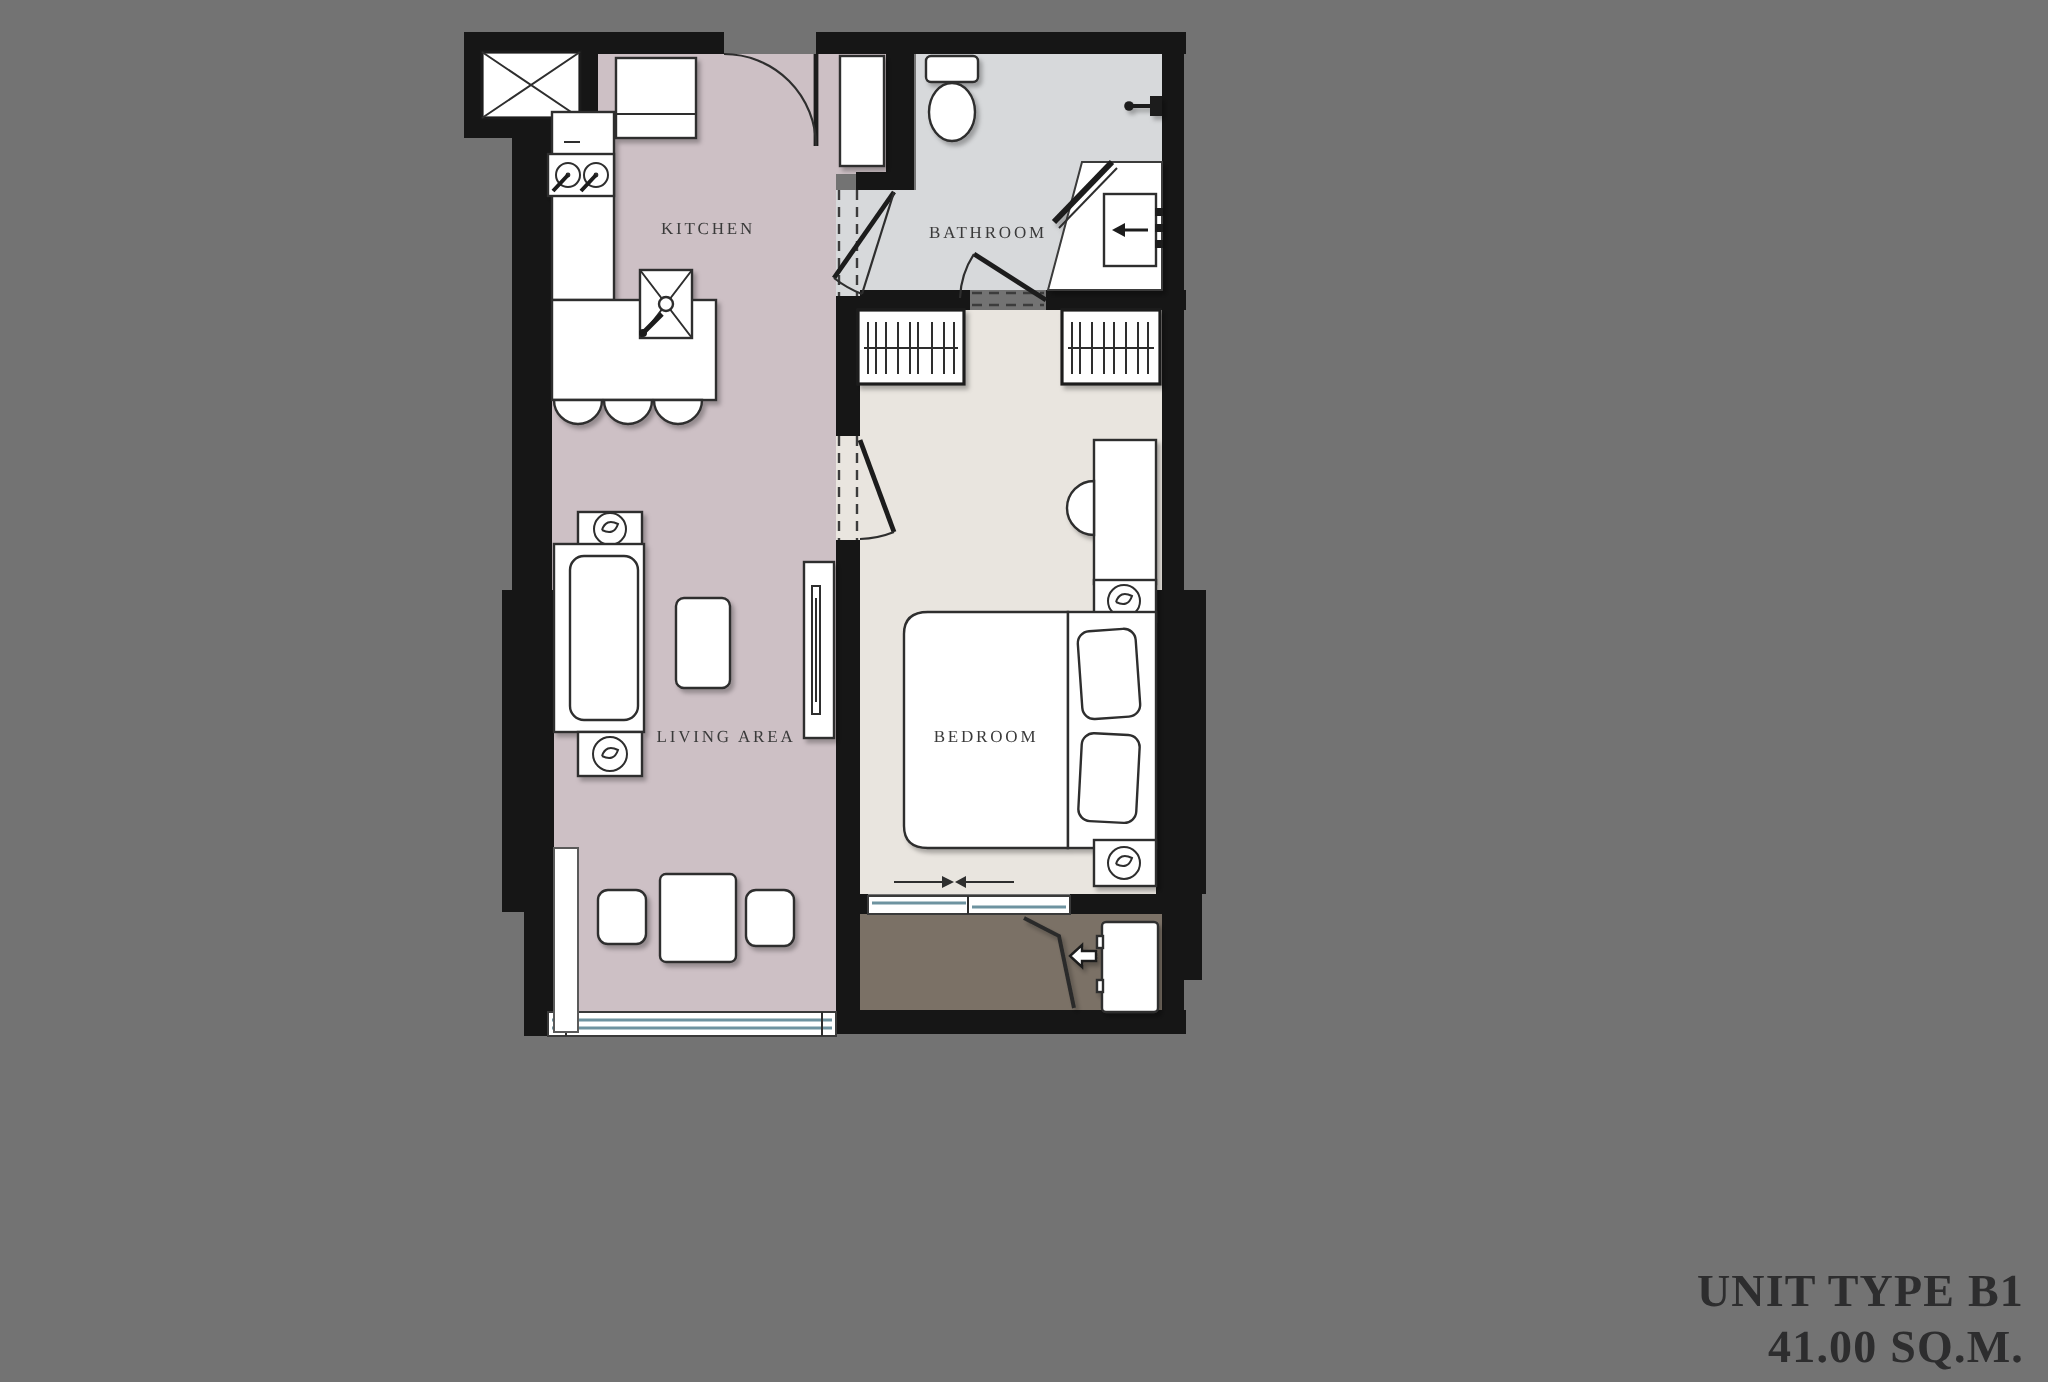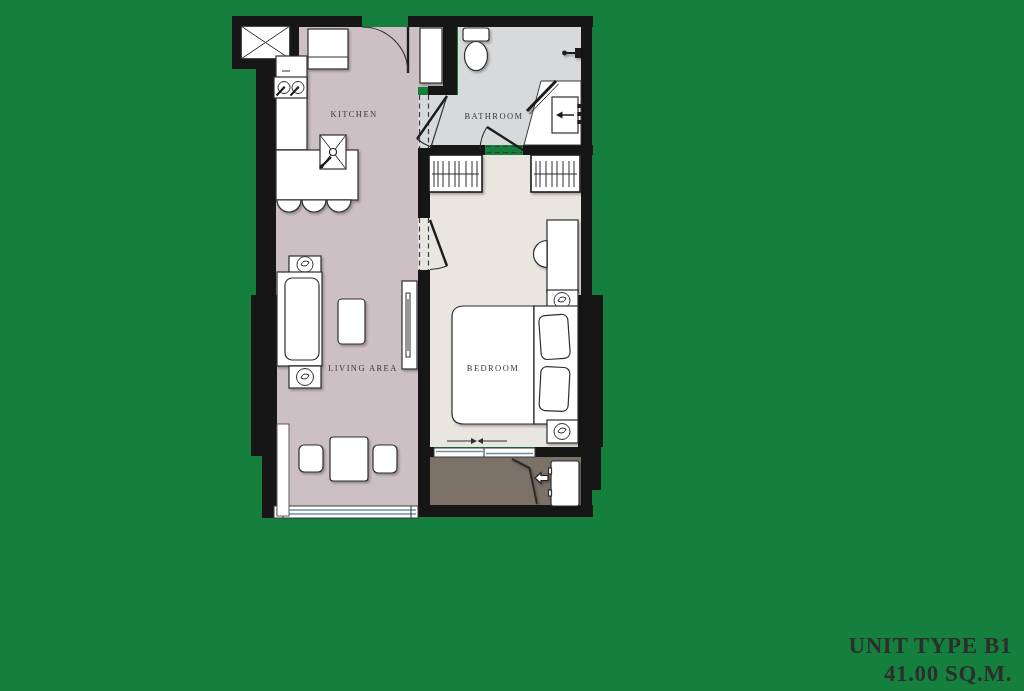--- a/index.html
+++ b/index.html
@@ -1,16 +1,16 @@
 <!DOCTYPE html>
 <html><head>
 <meta charset="utf-8">
 <style>
   html,body{margin:0;padding:0;background:#ffffff;}
-  .stage{position:relative;width:1024px;height:691px;background:#15803d;overflow:hidden;}
+  .stage{position:relative;width:1024px;height:691px;background:#737373;overflow:hidden;}
   svg{display:block;}
   .room-label{font-family:"Liberation Serif",serif;font-size:8.5px;letter-spacing:1.4px;fill:#3a3a3a;text-anchor:middle;}
   .title-line{font-family:"Liberation Serif",serif;font-size:23px;font-weight:700;fill:#2d2d2e;text-anchor:end;letter-spacing:0.6px;}
   .furn{fill:#ffffff;stroke:#2e2e2e;stroke-width:1.2;}
   .thin{stroke:#2e2e2e;stroke-width:1;fill:none;}
   .dash{stroke:#3c3c3c;stroke-width:1.2;fill:none;stroke-dasharray:5 3.5;}
   .leaf{stroke:#1c1c1c;stroke-width:2.4;fill:none;}
   .arc{stroke:#2e2e2e;stroke-width:1.1;fill:none;}
   .glz{stroke:#6e93a0;stroke-width:1.6;fill:none;}
 </style>

